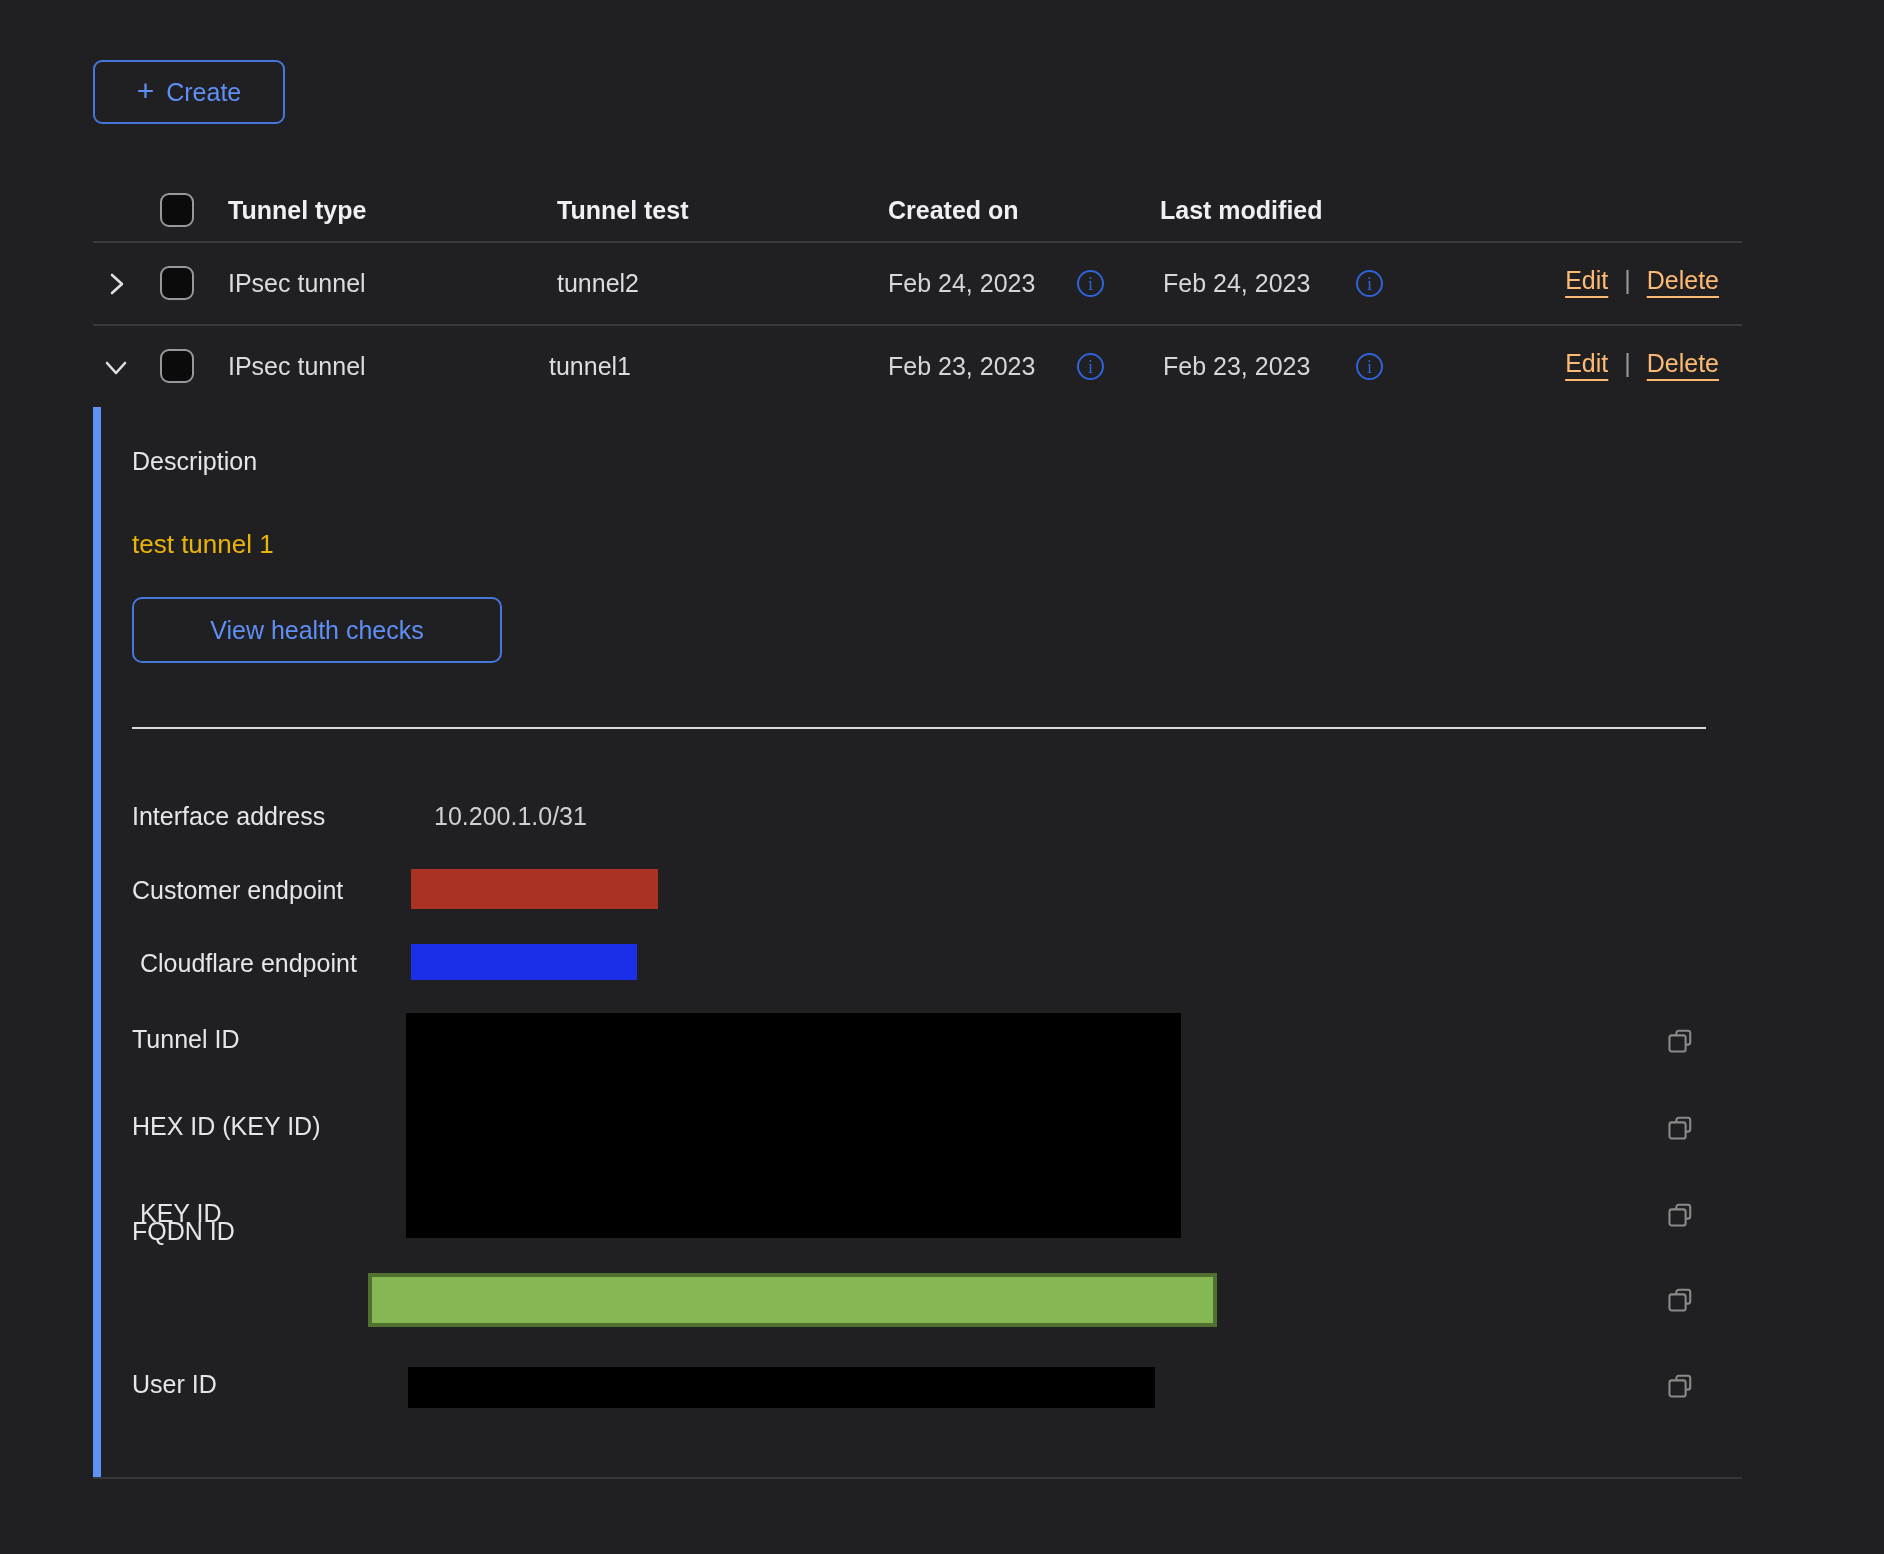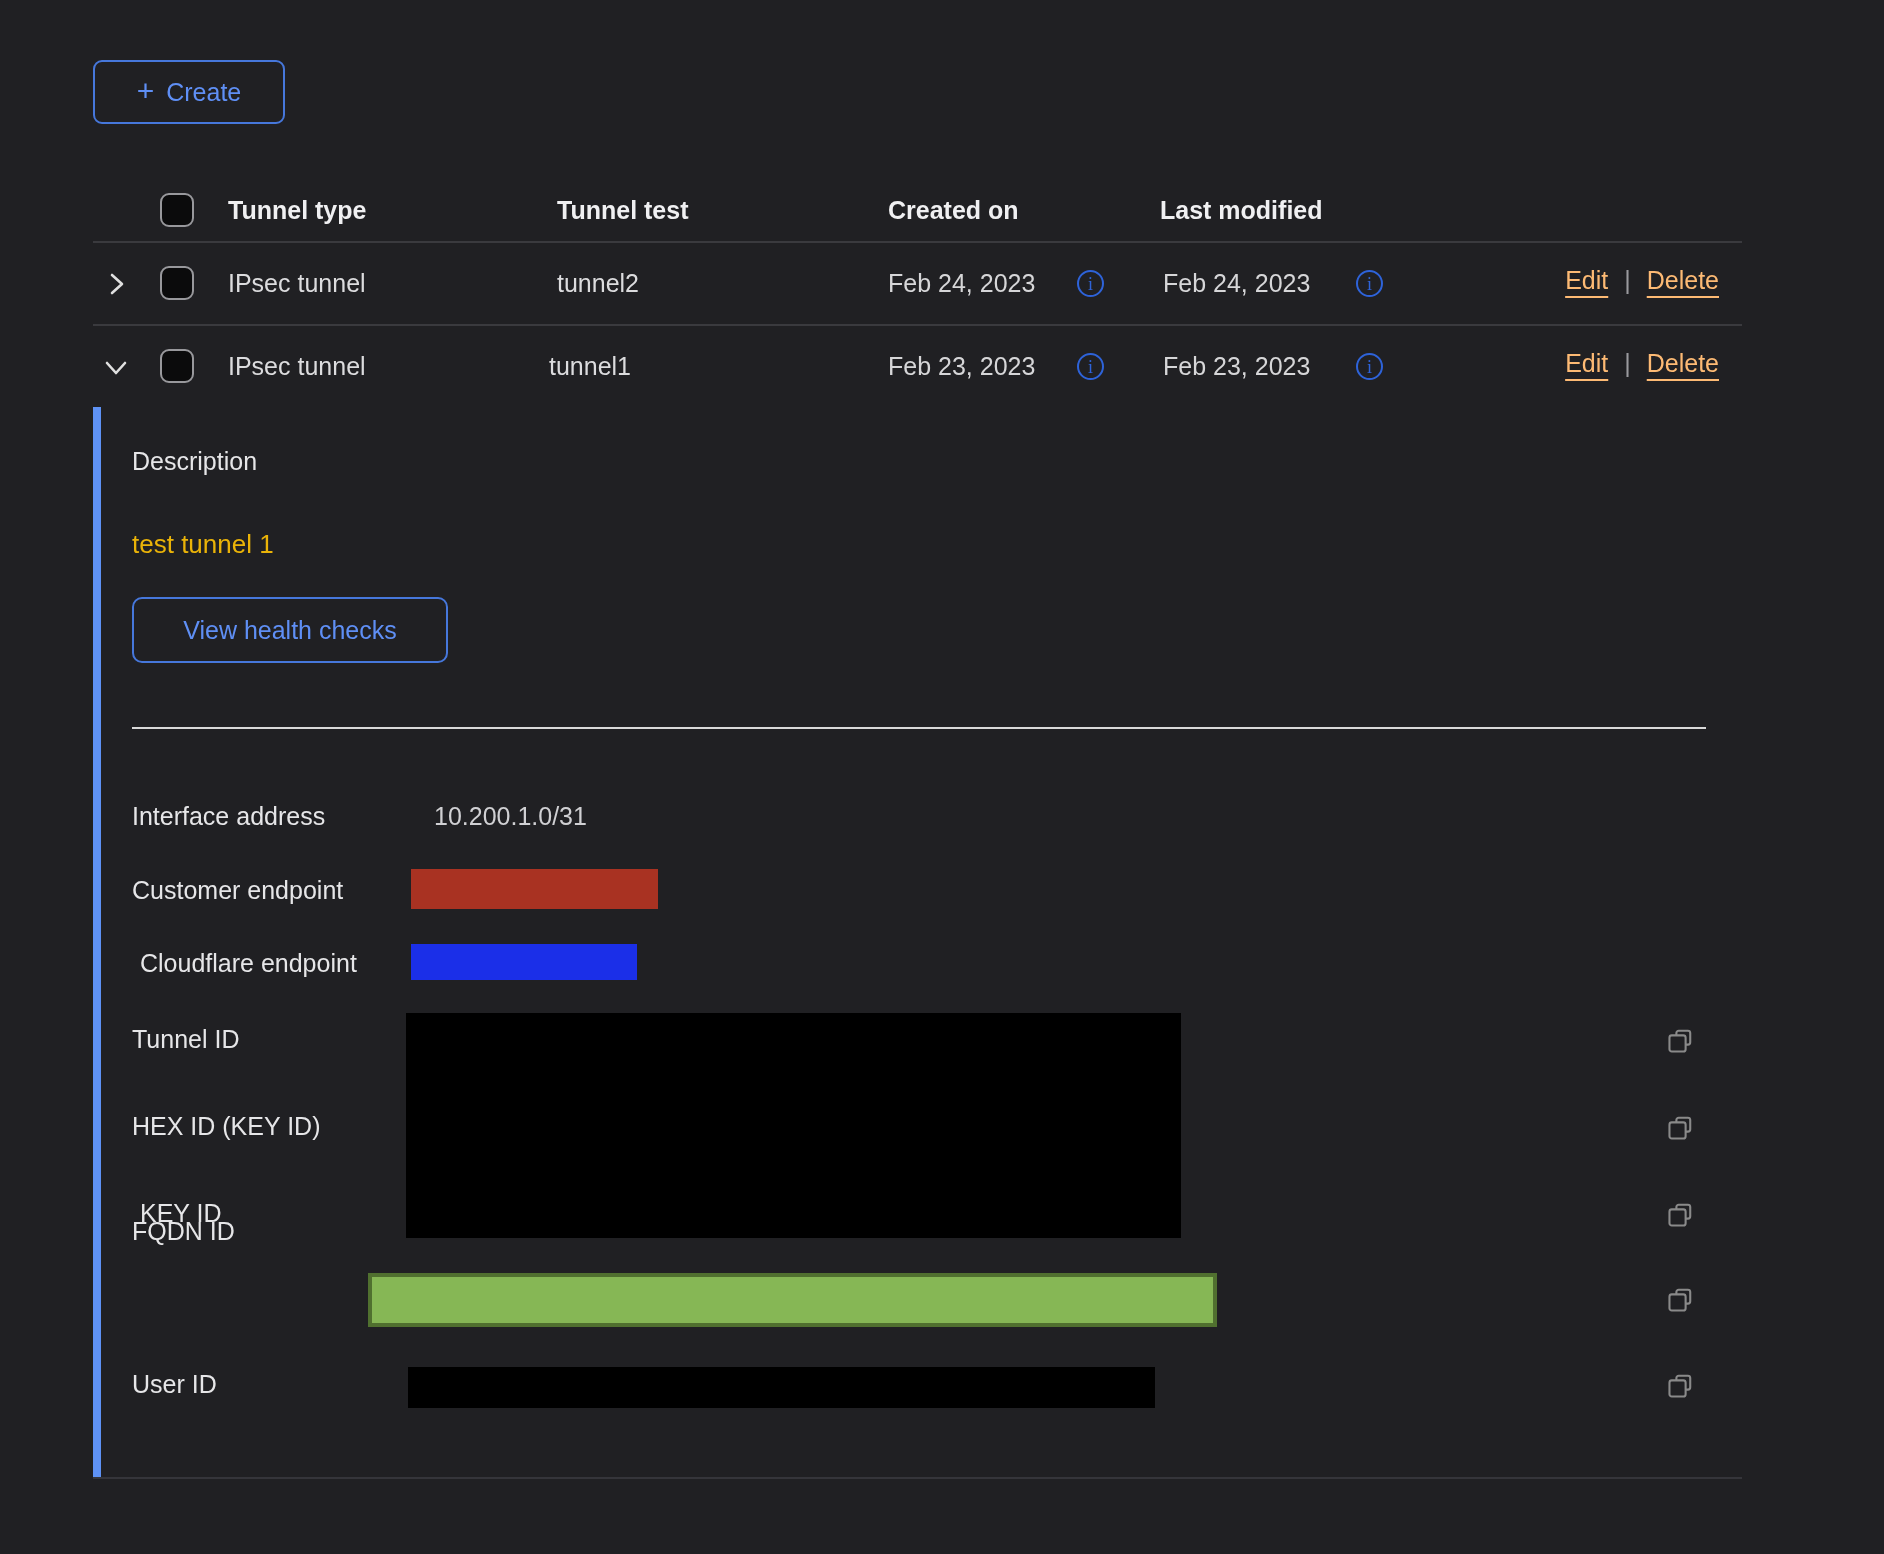--- a/index.html
+++ b/index.html
@@ -112,21 +112,21 @@
       <span class="lnk">Delete</span>
     </div>
   </div>
 
   <div>
     <div class="abs blue-bar" style="left:93px;top:407px;height:1071px;"></div>
 
     <div class="abs plabel" style="left:132px;top:446px;">Description</div>
     <div class="abs pmuted" style="left:132px;top:529px;">test tunnel 1</div>
 
-    <button class="outline-btn abs" style="left:132px;top:597px;width:316px;height:66px;border-radius:10px;">
+    <button class="outline-btn abs" style="left:132px;top:597px;width:370px;height:66px;border-radius:10px;">
       <span>View health checks</span>
     </button>
 
     <div class="abs divider-light" style="left:132px;top:727px;width:1574px;"></div>
 
     <div class="abs plabel" style="left:132px;top:801px;">Interface address</div>
     <div class="abs pvalue" style="left:434px;top:801px;">10.200.1.0/31</div>
 
     <div class="abs plabel" style="left:132px;top:875px;text-align:center;">Customer endpoint</div>
     <div class="abs redact r-red" style="left:411px;top:869px;width:247px;height:40px;"></div>

